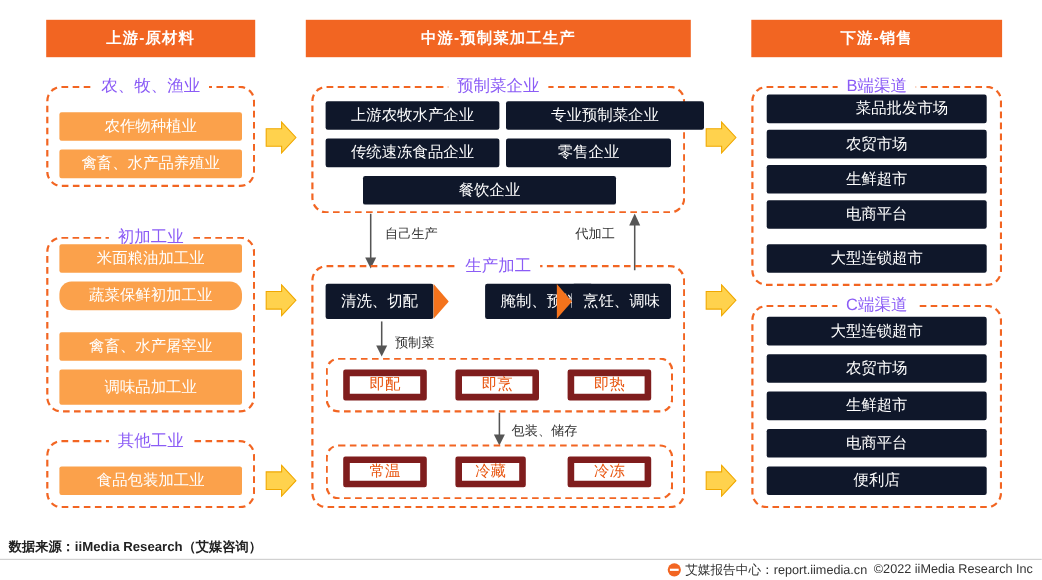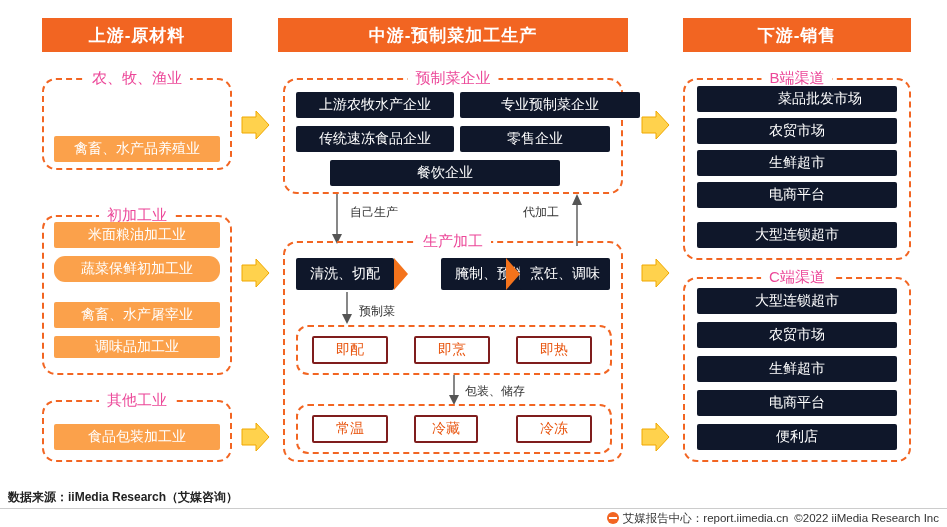--- a/index.html
+++ b/index.html
@@ -19,39 +19,39 @@
     left: 0; top: 0;
     width: 947px;
     height: 527px;
   }
 
   
   .col-header {
     position: absolute;
     background: #F26522;
     color: #ffffff;
-    font-size: 17px;
+    font-size: 14px;
     font-weight: bold;
     display: flex;
     align-items: center;
     justify-content: center;
     letter-spacing: 1px;
   }
 
   
   .group {
     position: absolute;
     border: 2px dashed #F26522;
     border-radius: 14px;
     box-sizing: border-box;
   }
   .group-title {
     position: absolute;
     background: #ffffff;
-    color: #ec4899;
+    color: #8b5cf6;
     font-size: 15px;
     padding: 0 8px;
     top: -11px;
     left: 50%;
     transform: translateX(-50%);
     white-space: nowrap;
   }
 
   
   .box {
@@ -63,21 +63,21 @@
     color: #ffffff;
     font-size: 14px;
     white-space: nowrap;
     border-radius: 2px;
   }
   .box.orange { background: #0f172a; }
   .box.light  { background: #FBA14B; }
   .box.white  {
     background: #ffffff;
     color: #E8550F;
-    border: 2px solid #7f1d1d;
+    border: 6px solid #7f1d1d;
   }
 
   
   .fat-arrow {
     position: absolute;
     width: 30px;
     height: 30px;
   }
 
   
@@ -147,37 +147,40 @@
   <div class="col-header" style="left:278px; top:18px; width:350px; height:34px;">
     <span>中游-预制菜加工生产</span>
   </div>
   <div class="col-header" style="left:683px; top:18px; width:228px; height:34px;">
     <span>下游-销售</span>
   </div>
 
   <div class="group" style="left:42px; top:78px; width:190px; height:92px;">
     <div class="group-title">农、牧、渔业</div>
   </div>
+  <div class="box light" style="left:54px; top:102px; width:166px; height:26px;">
+    <span>农作物种植业</span>
+  </div>
   <div class="box light" style="left:54px; top:136px; width:166px; height:26px;">
     <span>禽畜、水产品养殖业</span>
   </div>
 
   <div class="group" style="left:42px; top:215px; width:190px; height:160px;">
     <div class="group-title">初加工业</div>
   </div>
   <div class="box light" style="left:54px; top:222px; width:166px; height:26px;">
     <span>米面粮油加工业</span>
   </div>
   <div class="box light" style="left:54px; top:256px; width:166px; height:26px;border-radius:11px;">
     <span>蔬菜保鲜初加工业</span>
   </div>
   <div class="box light" style="left:54px; top:302px; width:166px; height:26px;">
     <span>禽畜、水产屠宰业</span>
   </div>
-  <div class="box light" style="left:54px; top:336px; width:166px; height:22px;">
+  <div class="box light" style="left:54px; top:336px; width:166px; height:32px;">
     <span>调味品加工业</span>
   </div>
 
   <div class="group" style="left:42px; top:400px; width:190px; height:62px;">
     <div class="group-title">其他工业</div>
   </div>
   <div class="box light" style="left:54px; top:424px; width:166px; height:26px;">
     <span>食品包装加工业</span>
   </div>
 

